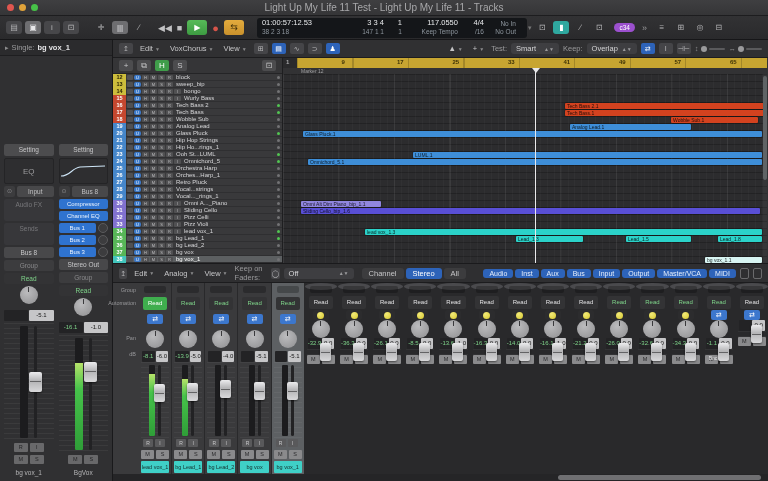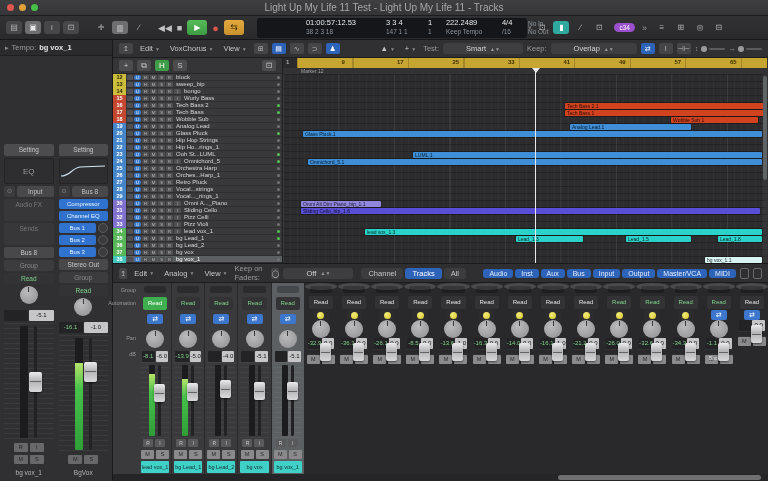--- a/index.html
+++ b/index.html
@@ -18,21 +18,21 @@
   .tb-ico { width:16px; height:13px; border-radius:3px; background:#47474a; color:#b5b5b7; font-size:8px; line-height:13px; text-align:center; }
   .tb-ico.bright { background:#6e6e71; color:#e8e8ea; }
   .tb-ico.plain { background:transparent; }
   .tb-gap { width:8px; }
   .transport { display:flex; align-items:center; gap:5px; margin:0 8px; }
   .tr-glyph { color:#c2c2c4; font-size:9px; }
   .play-btn { width:20px; height:15px; background:linear-gradient(#57bb58,#3d9b42); border-radius:3px; color:#fff; font-size:8px; line-height:15px; text-align:center; }
   .rec-glyph { color:#d6544a; font-size:11px; }
   .cycle-btn { width:20px; height:15px; background:linear-gradient(#e3ab3d,#c9912c); border-radius:3px; color:#40300a; font-size:9px; line-height:15px; text-align:center; }
   .lcd { width:270px; height:20px; background:#141619; border-radius:3px; display:grid; grid-template-columns:80px 42px 18px 56px 26px 32px; align-items:center; padding:0 5px; margin:0 2px; }
-  .lcd-cell { display:flex; flex-direction:column; line-height:1.15;margin-left:44px; }
+  .lcd-cell { display:flex; flex-direction:column; line-height:1.15; }
   .lcd-top { color:#e8eaec; font-size:7.5px; white-space:nowrap; }
   .lcd-bot { color:#8e969e; font-size:6.5px; white-space:nowrap; }
   .lcd-chev { color:#777; font-size:7px; margin-left:-4px; }
   .badge { background:#9b50ce; color:#fff; border-radius:7px; font-size:6.5px; padding:1px 5px; margin-left:4px; }
   .chev2 { color:#9a9a9c; font-size:9px; margin:0 4px; }
 
   
   .main { display:flex; height:441px; }
   .inspector { width:113px; background:#303032; border-right:1px solid #19191b; display:flex; flex-direction:column; flex:none; }
   .content { width:655px; display:flex; flex-direction:column; flex:none; }
@@ -73,21 +73,21 @@
   .mini-btn { width:14px; height:9px; background:#68686a; border-radius:1px; color:#252527; font-size:5.5px; text-align:center; line-height:9px; }
   .cs-name { height:12px; color:#b4b4b6; text-align:center; line-height:12px; font-size:6.5px; }
 
   
   .tracks-toolbar { height:18px; background:#303032; border-bottom:1px solid #1c1c1e; display:flex; align-items:center; gap:4px; padding:0 6px; font-size:7.5px; flex:none; }
   .menu-item { color:#c6c6c8; display:flex; gap:2px; align-items:center; padding:0 3px; }
   .menu-item .car { color:#8a8a8c; font-size:5px; }
   .sm-ico { width:14px; height:11px; background:#454548; border-radius:2px; color:#b8b8ba; font-size:7px; text-align:center; line-height:11px; }
   .sm-ico.blue { background:#2d63b9; color:#fff; }
   .ddl { color:#9a9a9c; }
-  .ddbox { background:#3e3e41; border-radius:3px; padding:1px 23px; color:#d4d4d6; display:flex; gap:4px; align-items:center; min-width:48px; justify-content:space-between; }
+  .ddbox { background:#3e3e41; border-radius:3px; padding:1px 5px; color:#d4d4d6; display:flex; gap:4px; align-items:center; min-width:48px; justify-content:space-between; }
   .ddbox .car { color:#9a9a9c; font-size:5px; }
   .zoomer { display:flex; align-items:center; gap:2px; color:#8a8a8c; }
   .zoomer .zline { width:16px; height:2px; background:#5a5a5c; border-radius:1px; }
   .zoomer .zknob { width:6px; height:6px; border-radius:50%; background:#9a9a9c; }
 
   
   .tracks-pane { height:205px; display:flex; flex-none:none; flex:none; }
   .tl-col { width:170px; flex:none; background:#39393b; border-right:1px solid #1e1e20; display:flex; flex-direction:column; }
   .tl-header { height:16px; background:#353537; border-bottom:1px solid #242426; display:flex; align-items:center; gap:4px; padding:0 6px; flex:none; }
   .tlh-btn { width:14px; height:11px; background:#4c4c4e; border-radius:2px; color:#c6c6c8; font-size:8px; line-height:11px; text-align:center; }
@@ -196,24 +196,24 @@
       </div>
       <div class="lcd-cell" style="text-align:right">
         <span class="lcd-top">3 3 4</span>
         <span class="lcd-bot">147 1 1</span>
       </div>
       <div class="lcd-cell" style="text-align:right">
         <span class="lcd-top">1</span>
         <span class="lcd-bot">1</span>
       </div>
       <div class="lcd-cell" style="text-align:right">
-        <span class="lcd-top">222.2489</span>
+        <span class="lcd-top">117.0550</span>
         <span class="lcd-bot">Keep Tempo</span>
       </div>
-      <div class="lcd-cell" style="text-align:left">
+      <div class="lcd-cell" style="text-align:right">
         <span class="lcd-top">4/4</span>
         <span class="lcd-bot">/16</span>
       </div>
       <div class="lcd-cell" style="text-align:right">
         <span class="lcd-bot">No In</span>
         <span class="lcd-bot">No Out</span>
       </div>
     </div>
     <span class="lcd-chev">▾</span>
 
@@ -227,21 +227,21 @@
     <span class="tb-ico plain">⊞</span>
     <span class="tb-ico plain">◎</span>
     <span class="tb-ico plain">⊟</span>
   </div>
 
   <div class="main">
 
     <div class="inspector">
       <div class="pane-header h2">
         <span class="disclosure">▸</span>
-        <span class="ph-label">Tempo:</span>
+        <span class="ph-label">Single:</span>
         <span class="ph-value">bg vox_1</span>
       </div>
       <div class="insp-body" id="inspStrips">
           <div class="chan-strip">
             <div class="cs-btn">Setting</div>
             <div class="cs-eq">EQ</div>
             <div class="cs-io">
               <span class="dotbox">⊙</span>
               <span class="iolabel">Input</span>
             </div>
@@ -757,21 +757,21 @@
           </span>
         <span class="ddl">Keep on Faders:</span>
         <span class="sm-ico plain">◯</span>
         <span class="ddbox" style="min-width:70px">
             <span>Off</span>
             <span class="car">▲▼</span>
           </span>
         <span style="flex:1"></span>
         <span id="scopeBtns" style="display:flex;gap:2px">
             <span class="scope-btn">Channel</span>
-            <span class="scope-btn active">Tracks</span>
+            <span class="scope-btn active">Stereo</span>
             <span class="scope-btn">All</span>
           </span>
         <span style="width:16px"></span>
         <span id="filterPills" style="display:flex;gap:2px">
             <span class="pill">Audio</span>
             <span class="pill">Inst</span>
             <span class="pill">Aux</span>
             <span class="pill">Bus</span>
             <span class="pill">Input</span>
             <span class="pill">Output</span>

